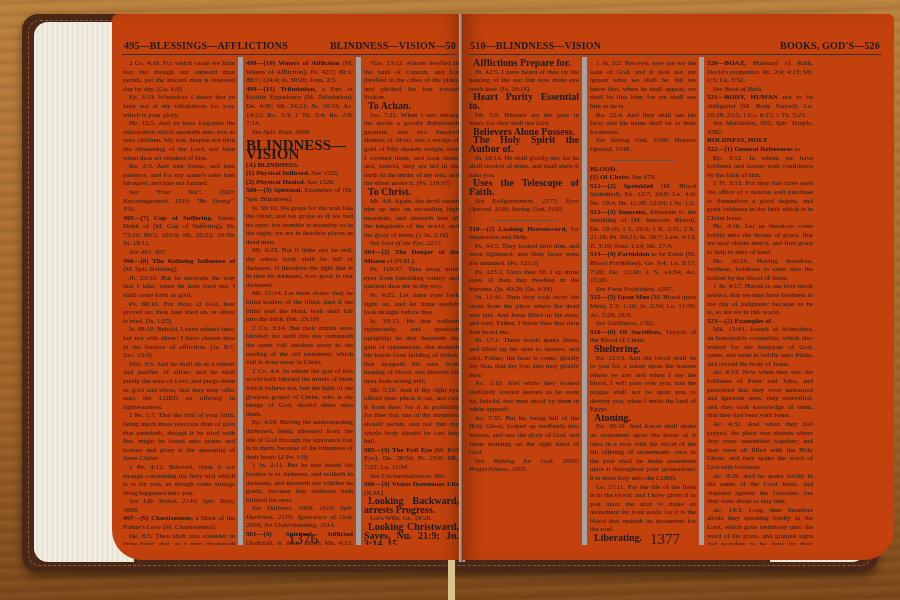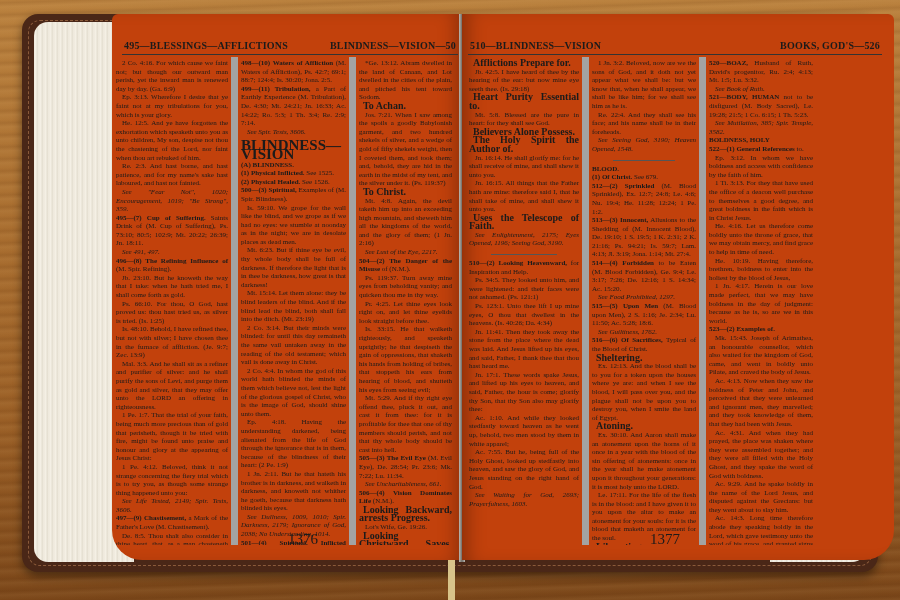--- a/index.html
+++ b/index.html
@@ -18,21 +18,21 @@
   .page{position:absolute;top:14px;height:546px;background:#c2410c;overflow:hidden;}
   .page.left{left:112px;width:350px;border-radius:6px 0 0 30px;
     box-shadow:inset -14px 0 18px -8px rgba(0,0,0,.28);}
   .page.right{left:462px;width:432px;border-radius:0 6px 30px 0;
     box-shadow:inset 14px 0 18px -8px rgba(0,0,0,.28);}
   .gutter{position:absolute;left:459px;top:14px;width:6px;height:548px;background:linear-gradient(90deg,#bdbab2,#6f6c66,#bdbab2);}
   .running-head{position:absolute;top:26px;font-weight:bold;font-size:10px;letter-spacing:.2px;}
   .rh-rule{position:absolute;top:40px;height:1px;background:#333;}
   .cols{position:absolute;top:43px;display:flex;}
   .col{font-size:7px;line-height:8.6px;text-align:justify;padding:2px 3px 0 3px;box-sizing:border-box;overflow:hidden;}
-  .col + .col{border-left:7px solid #a3a3a3;}
+  .col + .col{border-left:5px solid #a3a3a3;}
   .col p{margin:0;text-indent:6px;}
   .col .hd{text-indent:0;}
   .b{font-weight:bold;}
   .i{font-style:italic;}
   .sub{font-weight:bold;font-size:10px;text-indent:4px!important;}
   .big{font-weight:bold;font-size:15px;text-indent:0!important;margin:5px 0 2px!important;}
   .sep{border-top:1px solid #555;width:60%;margin:6px auto 4px;}
   .folio{position:absolute;bottom:12px;font-size:15px;}
   .ribbon{position:absolute;left:448px;top:560px;width:7px;height:40px;background:#d8c48a;}
 </style>
@@ -41,21 +41,21 @@
 
 <div class="wood-grain"></div>
 <div class="cover"></div>
 <div class="edges-left"></div>
 <div class="edges-right"></div>
 
 <div class="page left">
   <div class="running-head" style="left:12px">495—BLESSINGS—AFFLICTIONS</div>
   <div class="running-head" style="right:6px">BLINDNESS—VISION—50</div>
   <div class="rh-rule" style="left:10px;right:4px"></div>
-  <div class="cols" style="left:1px;right:0">
+  <div class="cols" style="left:8px;right:0">
     <div class="col" style="width:118px;height:488px">
         <p><span>2 Co. 4:16. For which cause we faint not; but though our outward man perish, yet the inward man is renewed day by day. (Ga. 6:9)</span></p>
         <p><span>Ep. 3:13. Wherefore I desire that ye faint not at my tribulations for you, which is your glory.</span></p>
         <p><span>He. 12:5. And ye have forgotten the exhortation which speaketh unto you as unto children, My son, despise not thou the chastening of the Lord, nor faint when thou art rebuked of him.</span></p>
         <p><span>Re. 2:3. And hast borne, and hast patience, and for my name's sake hast laboured, and hast not fainted.</span></p>
         <p class="i"><span>See "Fear Not", 1020; Encouragement, 1019; "Be Strong", 359.</span></p>
         <p class="hd"><span class="b">495—(7) Cup of Suffering.</span><span> Saints Drink of (M. Cup of Suffering), Ps. 73:10; 80:5; 102:9; Mt. 20:22; 26:39; Jn. 18:11.</span></p>
         <p class="i"><span>See 491, 497.</span></p>
         <p class="hd"><span class="b">496—(8) The Refining Influence of</span><span> (M. Spir. Refining).</span></p>
         <p><span>Jb. 23:10. But he knoweth the way that I take: when he hath tried me, I shall come forth as gold.</span></p>
@@ -120,21 +120,20 @@
   <div class="rh-rule" style="left:6px;right:12px"></div>
   <div class="cols" style="left:4px;right:12px">
     <div class="col" style="width:116px;height:488px">
         <p class="sub">Afflictions Prepare for.</p>
         <p><span>Jb. 42:5. I have heard of thee by the hearing of the ear: but now mine eye seeth thee. (Is. 29:18)</span></p>
         <p class="sub">Heart Purity Essential to.</p>
         <p><span>Mt. 5:8. Blessed are the pure in heart: for they shall see God.</span></p>
         <p class="sub">Believers Alone Possess.</p>
         <p class="sub">The Holy Spirit the Author of.</p>
         <p><span>Jn. 16:14. He shall glorify me: for he shall receive of mine, and shall shew it unto you.</span></p>
-        <p><span>Jn. 16:15. All things that the Father hath are mine: therefore said I, that he shall take of mine, and shall shew it unto you.</span></p>
         <p class="sub">Uses the Telescope of Faith.</p>
         <p class="i"><span>See Enlightenment, 2175; Eyes Opened, 1196; Seeing God, 3190.</span></p>
         <div class="sep"></div>
         <p class="hd"><span class="b">510—(2) Looking Heavenward,</span><span> for Inspiration and Help.</span></p>
         <p><span>Ps. 34:5. They looked unto him, and were lightened: and their faces were not ashamed. (Ps. 121:1)</span></p>
         <p><span>Ps. 123:1. Unto thee lift I up mine eyes, O thou that dwellest in the heavens. (Is. 40:26; Da. 4:34)</span></p>
         <p><span>Jn. 11:41. Then they took away the stone from the place where the dead was laid. And Jesus lifted up his eyes, and said, Father, I thank thee that thou hast heard me.</span></p>
         <p><span>Jn. 17:1. These words spake Jesus, and lifted up his eyes to heaven, and said, Father, the hour is come; glorify thy Son, that thy Son also may glorify thee:</span></p>
         <p><span>Ac. 1:10. And while they looked stedfastly toward heaven as he went up, behold, two men stood by them in white apparel;</span></p>
         <p><span>Ac. 7:55. But he, being full of the Holy Ghost, looked up stedfastly into heaven, and saw the glory of God, and Jesus standing on the right hand of God.</span></p>

